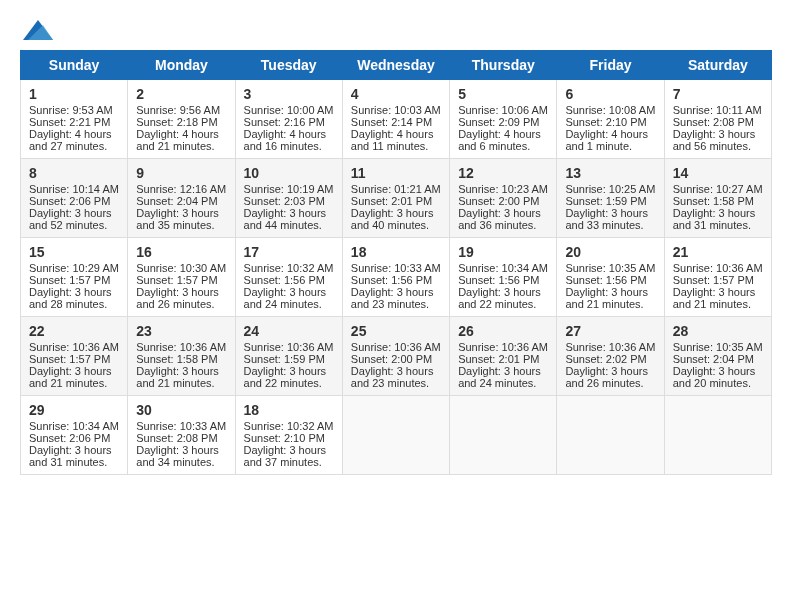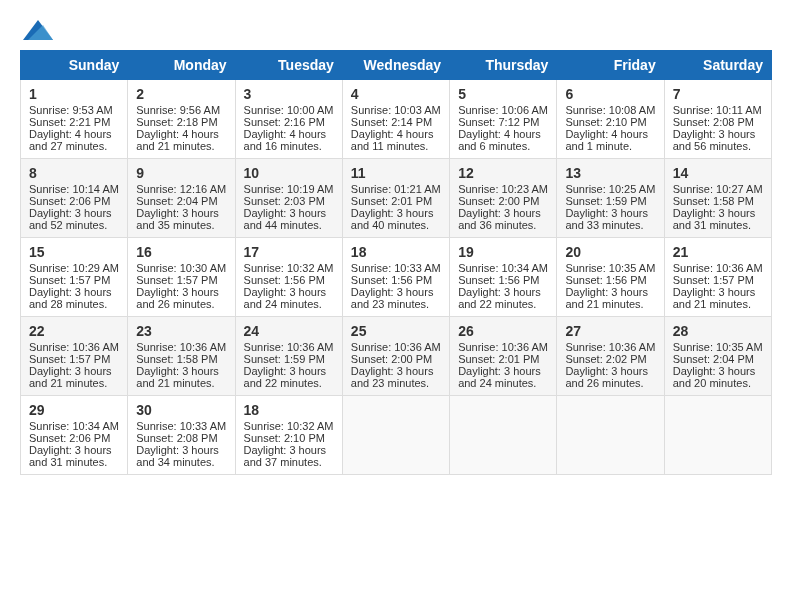--- a/index.html
+++ b/index.html
@@ -52,21 +52,21 @@
       font-size: 16px;
       color: #555;
     }
     .calendar {
       width: 100%;
       border-collapse: collapse;
     }
     .calendar th {
       background-color: #1a6bb5;
       color: #fff;
-      text-align: right;
+      text-align: center;
       padding: 6px 8px;
       font-size: 14px;
       font-weight: bold;
       border: 1px solid #1a6bb5;
     }
     .calendar td {
       vertical-align: top;
       padding: 6px 8px;
       font-size: 11px;
       color: #333;
@@ -119,21 +119,21 @@
         <th>Friday</th>
         <th>Saturday</th>
       </tr>
   </thead>
   <tbody id="calendar-body">
       <tr>
         <td><span class="day-number">1</span><span>Sunrise: 9:53 AM</span><br><span>Sunset: 2:21 PM</span><br><span>Daylight: 4 hours and 27 minutes.</span></td>
         <td><span class="day-number">2</span><span>Sunrise: 9:56 AM</span><br><span>Sunset: 2:18 PM</span><br><span>Daylight: 4 hours and 21 minutes.</span></td>
         <td><span class="day-number">3</span><span>Sunrise: 10:00 AM</span><br><span>Sunset: 2:16 PM</span><br><span>Daylight: 4 hours and 16 minutes.</span></td>
         <td><span class="day-number">4</span><span>Sunrise: 10:03 AM</span><br><span>Sunset: 2:14 PM</span><br><span>Daylight: 4 hours and 11 minutes.</span></td>
-        <td><span class="day-number">5</span><span>Sunrise: 10:06 AM</span><br><span>Sunset: 7:12 PM</span><br><span>Daylight: 4 hours and 6 minutes.</span></td>
+        <td><span class="day-number">5</span><span>Sunrise: 10:06 AM</span><br><span>Sunset: 2:09 PM</span><br><span>Daylight: 4 hours and 6 minutes.</span></td>
         <td><span class="day-number">6</span><span>Sunrise: 10:08 AM</span><br><span>Sunset: 2:10 PM</span><br><span>Daylight: 4 hours and 1 minute.</span></td>
         <td><span class="day-number">7</span><span>Sunrise: 10:11 AM</span><br><span>Sunset: 2:08 PM</span><br><span>Daylight: 3 hours and 56 minutes.</span></td>
       </tr>
       <tr>
         <td><span class="day-number">8</span><span>Sunrise: 10:14 AM</span><br><span>Sunset: 2:06 PM</span><br><span>Daylight: 3 hours and 52 minutes.</span></td>
         <td><span class="day-number">9</span><span>Sunrise: 12:16 AM</span><br><span>Sunset: 2:04 PM</span><br><span>Daylight: 3 hours and 35 minutes.</span></td>
         <td><span class="day-number">10</span><span>Sunrise: 10:19 AM</span><br><span>Sunset: 2:03 PM</span><br><span>Daylight: 3 hours and 44 minutes.</span></td>
         <td><span class="day-number">11</span><span>Sunrise: 01:21 AM</span><br><span>Sunset: 2:01 PM</span><br><span>Daylight: 3 hours and 40 minutes.</span></td>
         <td><span class="day-number">12</span><span>Sunrise: 10:23 AM</span><br><span>Sunset: 2:00 PM</span><br><span>Daylight: 3 hours and 36 minutes.</span></td>
         <td><span class="day-number">13</span><span>Sunrise: 10:25 AM</span><br><span>Sunset: 1:59 PM</span><br><span>Daylight: 3 hours and 33 minutes.</span></td>

